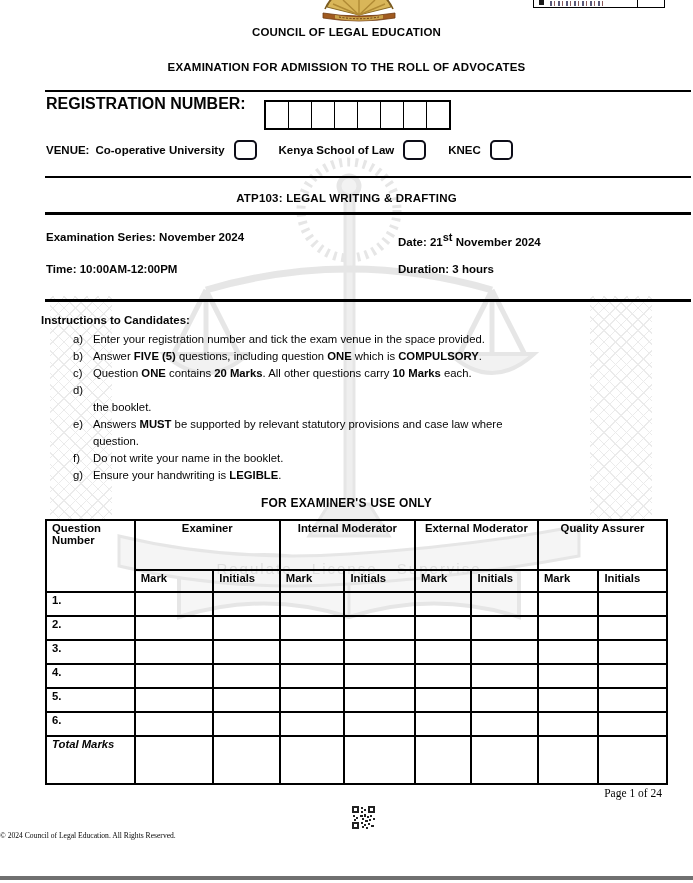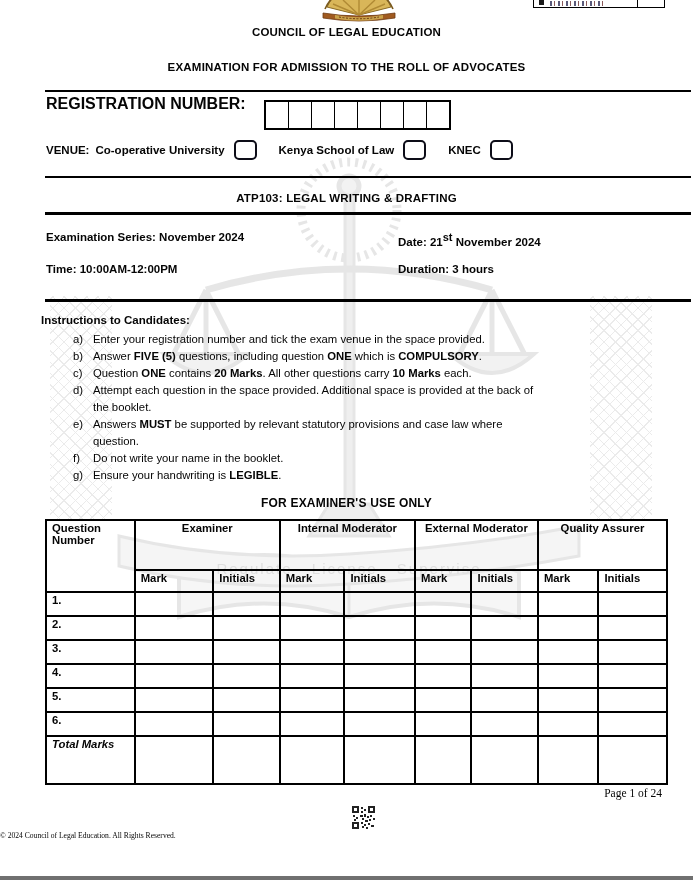--- a/index.html
+++ b/index.html
@@ -180,21 +180,21 @@
       <div class="instr-row">
         <span class="lbl">b)</span>
         <span class="txt"><span>Answer </span><b>FIVE (5)</b><span> questions, including question </span><b>ONE</b><span> which is </span><b>COMPULSORY</b><span>.</span></span>
       </div>
       <div class="instr-row">
         <span class="lbl">c)</span>
         <span class="txt"><span>Question </span><b>ONE</b><span> contains </span><b>20 Marks</b><span>. All other questions carry </span><b>10 Marks</b><span> each.</span></span>
       </div>
       <div class="instr-row">
         <span class="lbl">d)</span>
-        <span class="txt"><span>Attempt each question in the space provided. Additional space is provided at the back of</span><br><span>the booklet.</span></span>
+        <span class="txt"><br><span>the booklet.</span></span>
       </div>
       <div class="instr-row">
         <span class="lbl">e)</span>
         <span class="txt"><span>Answers </span><b>MUST</b><span> be supported by relevant statutory provisions and case law where</span><br><span>question.</span></span>
       </div>
       <div class="instr-row">
         <span class="lbl">f)</span>
         <span class="txt"><span>Do not write your name in the booklet.</span></span>
       </div>
       <div class="instr-row">

